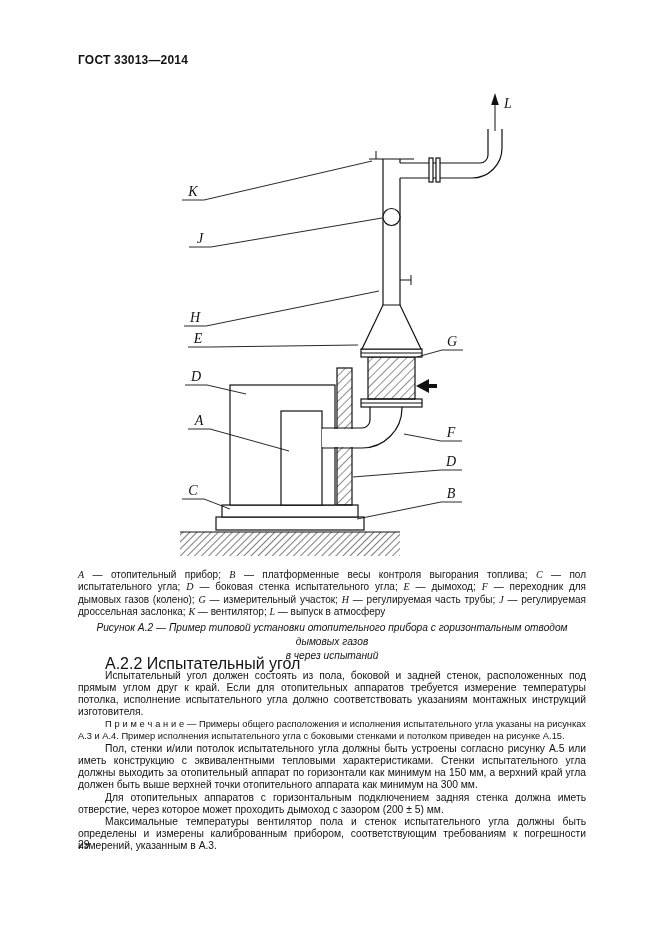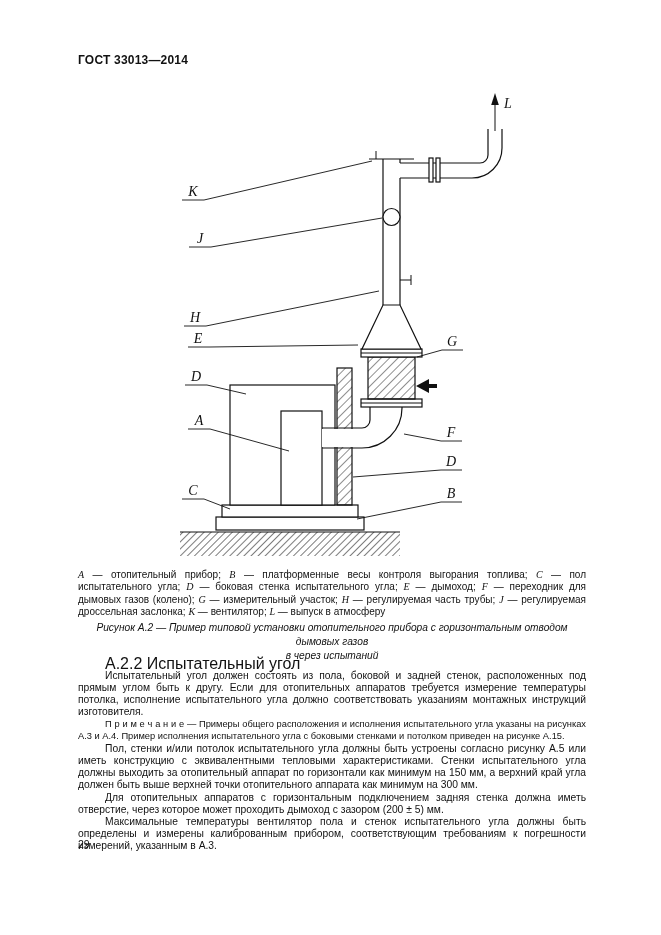--- a/index.html
+++ b/index.html
@@ -115,21 +115,21 @@
     <span><i>A</i><span> — отопительный прибор; </span></span><span><i>B</i><span> — платформенные весы контроля выгорания топлива; </span></span><span><i>C</i><span> — пол испытательного угла; </span></span><span><i>D</i><span> — боковая стенка испытательного угла; </span></span><span><i>E</i><span> — дымоход; </span></span><span><i>F</i><span> — переходник для дымовых газов (колено); </span></span><span><i>G</i><span> — измерительный участок; </span></span><span><i>H</i><span> — регулируемая часть трубы; </span></span><span><i>J</i><span> — регулируемая дроссельная заслонка; </span></span><span><i>K</i><span> — вентилятор; </span></span><span><i>L</i><span> — выпуск в атмосферу</span></span>
   </p>
 
   <div class="caption">
     <div>Рисунок А.2 — Пример типовой установки отопительного прибора с горизонтальным отводом дымовых газов</div>
     <div>в через испытаний</div>
   </div>
 
   <div class="bodytext">
     <h4>А.2.2 Испытательный угол</h4>
-    <p class="para">Испытательный угол должен состоять из пола, боковой и задней стенок, расположенных под прямым углом быть к другу. Если для отопительных аппаратов требуется измерение температуры потолка, исполнение испытательного угла должно соответствовать указаниям монтажных инструкций изготовителя.</p>
+    <p class="para">Испытательный угол должен состоять из пола, боковой и задней стенок, расположенных под прямым углом друг к край. Если для отопительных аппаратов требуется измерение температуры потолка, исполнение испытательного угла должно соответствовать указаниям монтажных инструкций изготовителя.</p>
     <p class="para note">П р и м е ч а н и е — Примеры общего расположения и исполнения испытательного угла указаны на рисунках А.3 и А.4. Пример исполнения испытательного угла с боковыми стенками и потолком приведен на рисунке А.15.</p>
     <p class="para">Пол, стенки и/или потолок испытательного угла должны быть устроены согласно рисунку А.5 или иметь конструкцию с эквивалентными тепловыми характеристиками. Стенки испытательного угла должны выходить за отопительный аппарат по горизонтали как минимум на 150 мм, а верхний край угла должен быть выше верхней точки отопительного аппарата как минимум на 300 мм.</p>
     <p class="para">Для отопительных аппаратов с горизонтальным подключением задняя стенка должна иметь отверстие, через которое может проходить дымоход с зазором (200 ± 5) мм.</p>
     <p class="para">Максимальные температуры вентилятор пола и стенок испытательного угла должны быть определены и измерены калиброванным прибором, соответствующим требованиям к погрешности измерений, указанным в А.3.</p>
   </div>
 
   <div class="page-number">29</div>
 
 </div>
 

